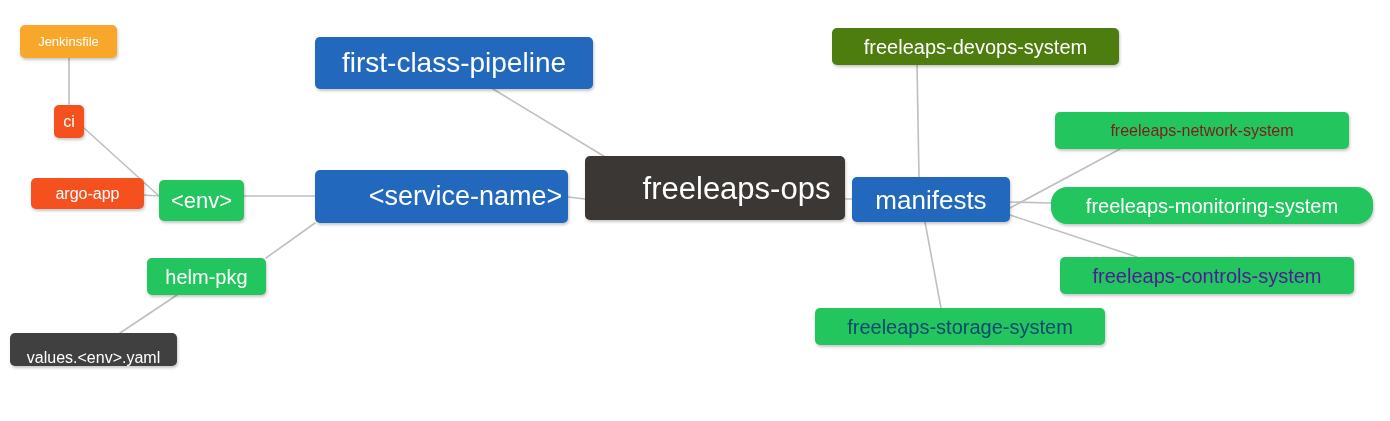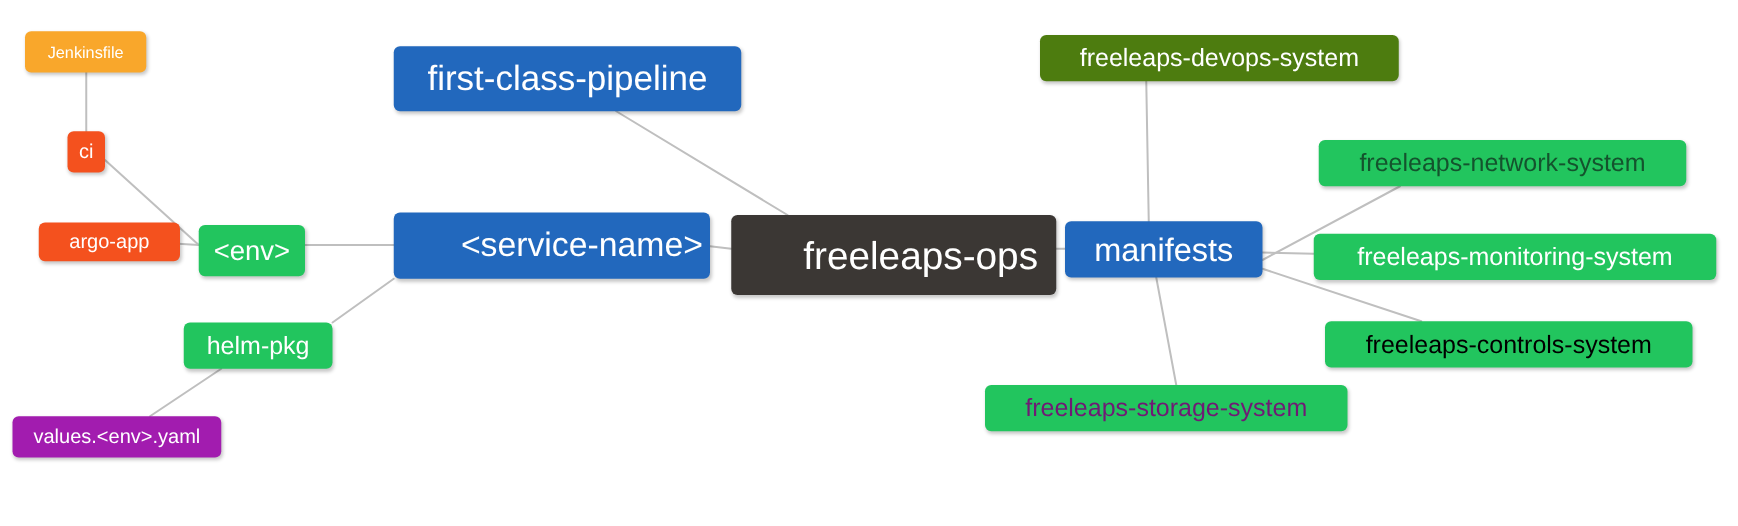--- a/index.html
+++ b/index.html
@@ -74,44 +74,44 @@
       </div>
       <div class="node" style="left: 31px; top: 178px; width: 113px; height: 31px; background: rgb(244, 81, 30); color: rgb(255, 255, 255); font-size: 16px;">
         <span class="node-label">argo-app</span>
       </div>
       <div class="node" style="left: 159px; top: 180px; width: 85px; height: 41px; background: rgb(34, 197, 94); color: rgb(255, 255, 255); font-size: 22px;">
         <span class="node-label">&lt;env&gt;</span>
       </div>
       <div class="node" style="left: 147px; top: 258px; width: 119px; height: 37px; background: rgb(34, 197, 94); color: rgb(255, 255, 255); font-size: 20px;">
         <span class="node-label">helm-pkg</span>
       </div>
-      <div class="node" style="left: 10px; top: 333px; width: 167px; height: 33px; background: #a21caf; color: rgb(255, 255, 255); font-size: 16px;">
+      <div class="node" style="left: 10px; top: 333px; width: 167px; height: 33px; background: #404040; color: rgb(255, 255, 255); font-size: 16px; align-items: flex-end;">
         <span class="node-label">values.&lt;env&gt;.yaml</span>
       </div>
       <div class="node" style="left: 315px; top: 37px; width: 278px; height: 52px; background: rgb(34, 104, 189); color: rgb(255, 255, 255); font-size: 28px;">
         <span class="node-label">first-class-pipeline</span>
       </div>
       <div class="node" style="left: 315px; top: 170px; width: 253px; height: 53px; background: rgb(34, 104, 189); color: rgb(255, 255, 255); font-size: 27px; padding-left: 48px;">
         <span class="node-label">&lt;service-name&gt;</span>
       </div>
-      <div class="node" style="left: 585px; top: 172px; width: 260px; height: 64px; background: rgb(59, 55, 52); color: rgb(255, 255, 255); font-size: 31px; padding-left: 43px;">
+      <div class="node" style="left: 585px; top: 156px; width: 260px; height: 64px; background: rgb(59, 55, 52); color: rgb(255, 255, 255); font-size: 31px; padding-left: 43px;">
         <span class="node-label">freeleaps-ops</span>
       </div>
       <div class="node" style="left: 852px; top: 177px; width: 158px; height: 45px; background: rgb(34, 104, 189); color: rgb(255, 255, 255); font-size: 26px;">
         <span class="node-label">manifests</span>
       </div>
       <div class="node" style="left: 832px; top: 28px; width: 287px; height: 37px; background: #4d7c0f; color: rgb(255, 255, 255); font-size: 20px; justify-content: center;">
         <span class="node-label">freeleaps-devops-system</span>
       </div>
-      <div class="node" style="left: 1055px; top: 112px; width: 294px; height: 37px; background: rgb(34, 197, 94); color: #14532d; font-size: 20px;">
+      <div class="node" style="left: 1055px; top: 112px; width: 294px; height: 37px; background: rgb(34, 197, 94); color: #7f1d1d; font-size: 16px;">
         <span class="node-label">freeleaps-network-system</span>
       </div>
-      <div class="node" style="left: 1051px; top: 187px; width: 322px; height: 37px; background: rgb(34, 197, 94); color: rgb(255, 255, 255); font-size: 20px;">
+      <div class="node" style="left: 1051px; top: 187px; width: 322px; height: 37px; background: rgb(34, 197, 94); color: rgb(255, 255, 255); font-size: 20px; border-radius: 16px;">
         <span class="node-label">freeleaps-monitoring-system</span>
       </div>
-      <div class="node" style="left: 1060px; top: 257px; width: 294px; height: 37px; background: rgb(34, 197, 94); color: #000000; font-size: 20px;">
+      <div class="node" style="left: 1060px; top: 257px; width: 294px; height: 37px; background: rgb(34, 197, 94); color: #4c1d95; font-size: 20px;">
         <span class="node-label">freeleaps-controls-system</span>
       </div>
-      <div class="node" style="left: 788px; top: 308px; width: 290px; height: 37px; background: rgb(34, 197, 94); color: #701a75; font-size: 20px;">
+      <div class="node" style="left: 815px; top: 308px; width: 290px; height: 37px; background: rgb(34, 197, 94); color: #0c4a6e; font-size: 20px;">
         <span class="node-label">freeleaps-storage-system</span>
       </div>
     </div>
 </div>
 
 </body></html>

